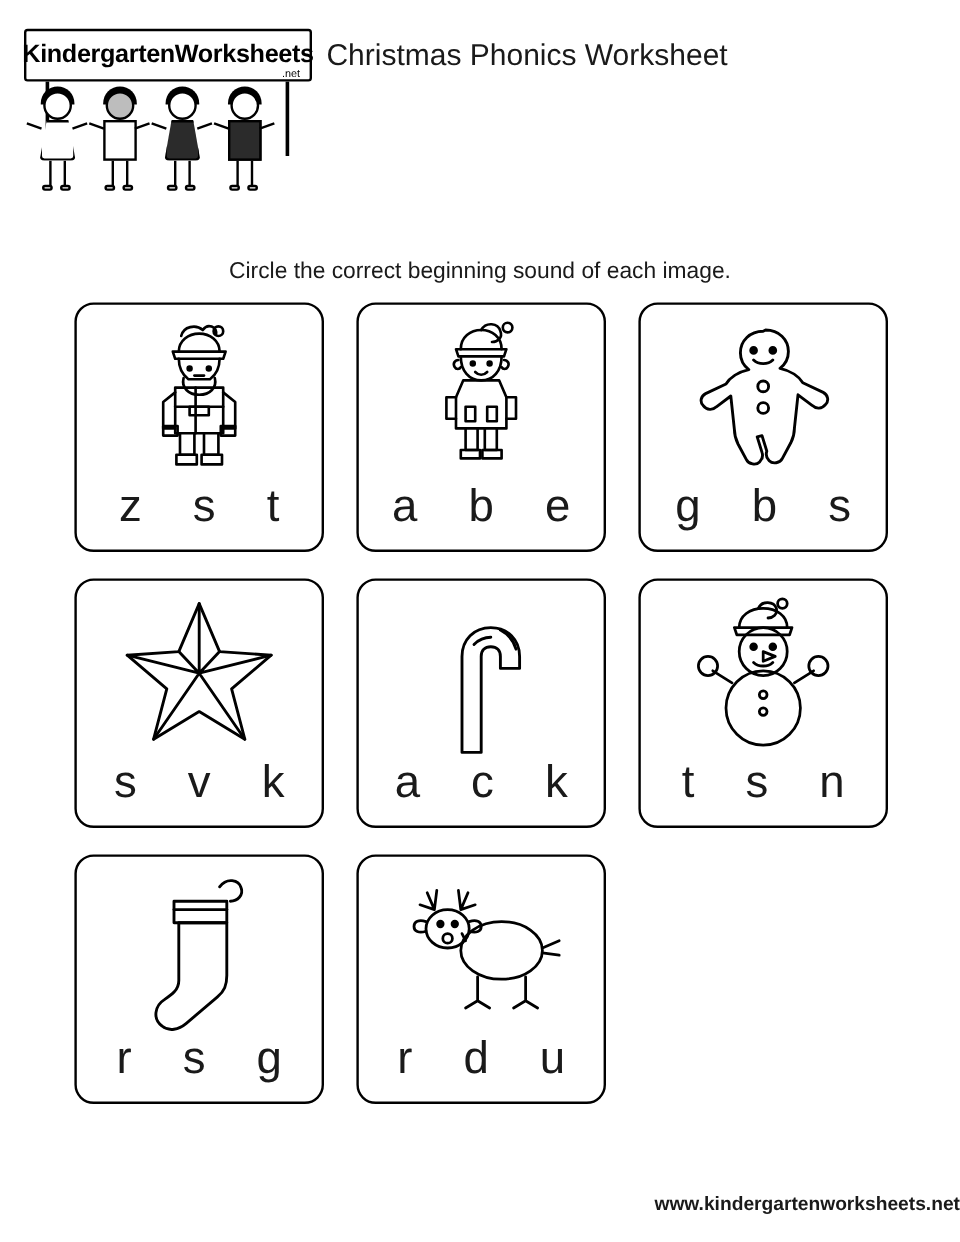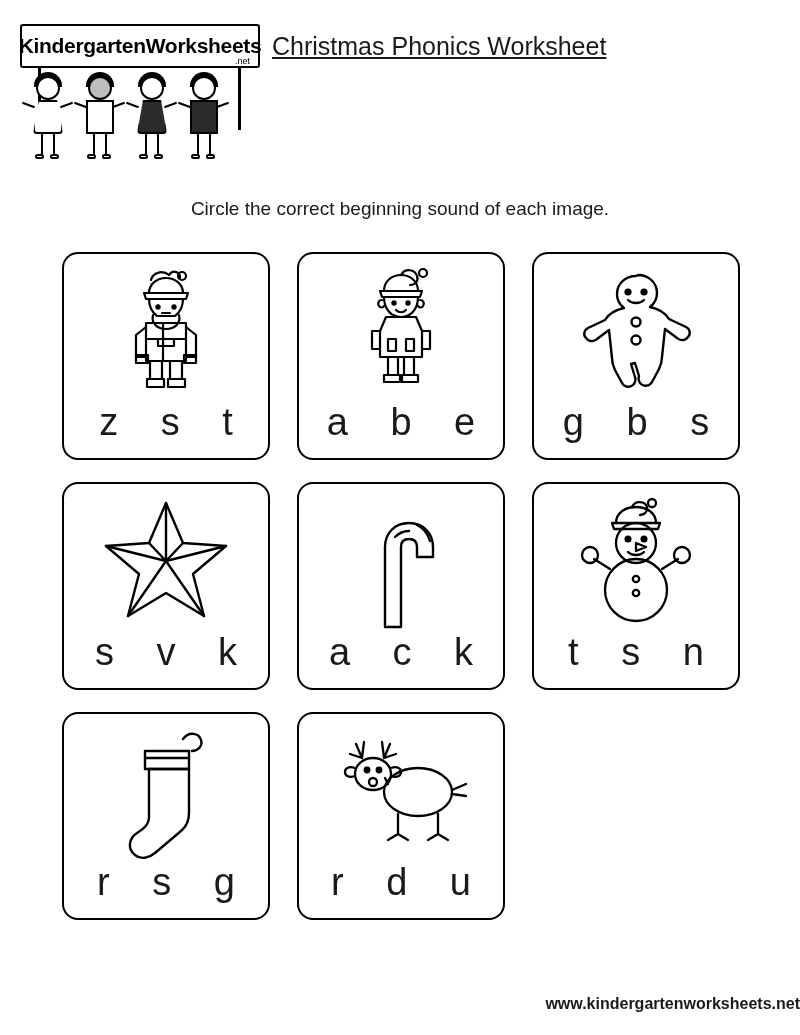--- a/index.html
+++ b/index.html
@@ -144,21 +144,20 @@
   .kid .armR { left: 36px; transform: rotate(-20deg); }
 
   .worksheet-title {
     position: absolute;
     left: 272px;
     top: 32px;
     font-size: 25px;
     color: #1a1a1a;
     font-family: "Liberation Sans", sans-serif;
     white-space: nowrap;
-    text-decoration: underline;
   }
   .name-line {
     position: absolute;
     right: 60px;
     top: 122px;
     font-size: 21px;
     color: #1a1a1a;
     white-space: nowrap;
   }
   .name-line .blank {
@@ -166,21 +165,21 @@
     border-bottom: 2px solid #000;
     width: 180px;
     height: 16px;
     margin-left: 2px;
     vertical-align: baseline;
   }
 
   
   .instructions {
     position: absolute;
-    top: 198px;
+    top: 216px;
     left: 0;
     width: 800px;
     text-align: center;
     font-size: 19px;
     color: #1a1a1a;
   }
 
   
   .grid {
     position: absolute;

